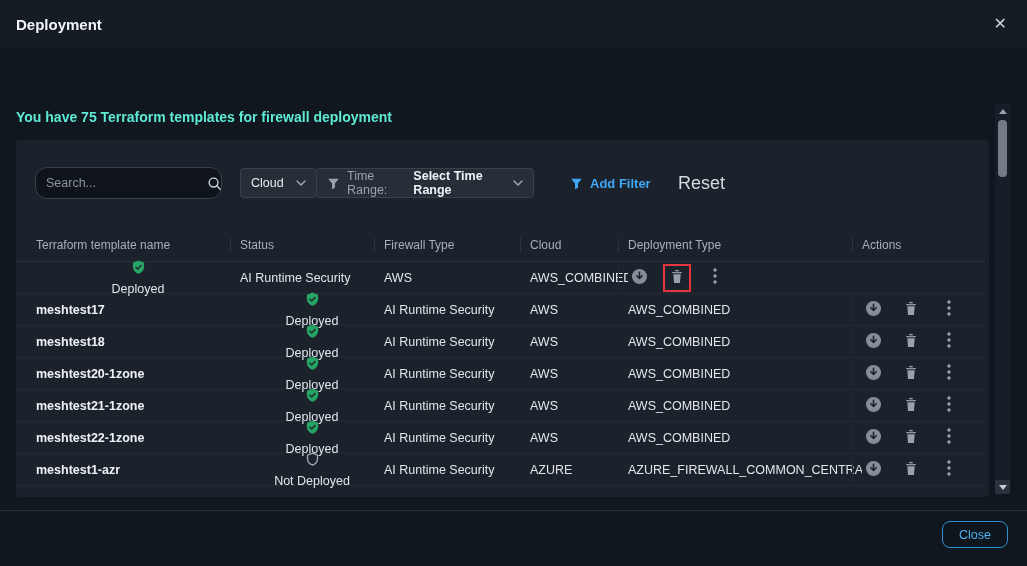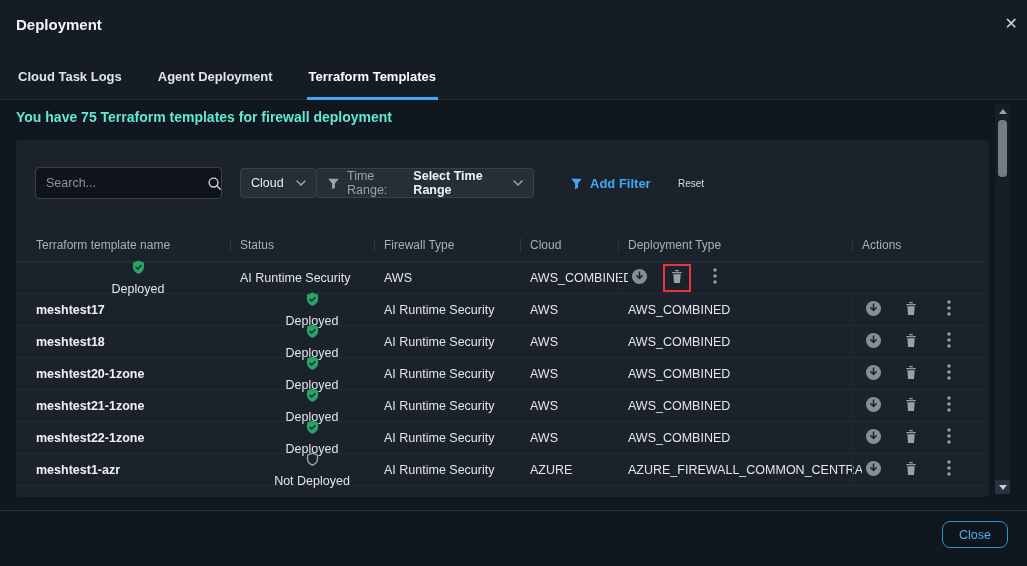--- a/index.html
+++ b/index.html
@@ -18,61 +18,61 @@
     --bg-body:#11171e;
     --panel:#1b222b;
     --line:#272f39;
     --row-line:#242b34;
     --muted:#9aa2ab;
   }
   .modal { position:relative; width:1027px; height:566px; background:var(--bg-body); overflow:hidden; }
 
   
   .modal-header{ position:absolute; top:0; left:0; right:0; height:48px; background:var(--bg-top);
-    display:flex; align-items:center; justify-content:space-between; padding:0 9px 0 16px; }
+    display:flex; align-items:center; justify-content:space-between; padding:0 20px 0 16px; }
   .modal-title{ font-size:15px; font-weight:bold; color:#f2f5f8; }
   .close-x{ background:none; border:none; color:#cfd6dc; font-size:16px; cursor:pointer; line-height:1; }
 
   
   .tabs{ position:absolute; top:48px; left:0; right:0; height:52px; background:var(--bg-top);
     display:flex; align-items:flex-end; gap:32px; padding:0 16px; border-bottom:1px solid var(--line); }
   .tab{ font-size:13px; font-weight:bold; color:#dfe4e9; padding:0 2px 13px 2px; border-bottom:3px solid transparent;
     position:relative; bottom:-1px; cursor:pointer; white-space:nowrap; }
   .tab.active{ color:#ffffff; border-bottom-color:var(--accent-blue); }
 
   
   .summary{ position:absolute; top:109px; left:16px; font-size:14px; font-weight:bold; color:#5eead4; }
 
   
   .panel{ position:absolute; top:140px; left:16px; width:973px; height:357px; background:var(--panel); border-radius:4px; }
 
   
   .search-box{ position:absolute; left:19px; top:27px; width:187px; height:32px; background:#0f141b;
-    border:1px solid #39424c; border-radius:4px; display:flex; align-items:center; padding:0 8px 0 10px; }
+    border:1px solid #39424c; border-radius:12px; display:flex; align-items:center; padding:0 8px 0 10px; }
   .search-box input{ flex:1; background:transparent; border:none; outline:none; color:#dfe4e9; font-size:12.5px;
     font-family:"Liberation Sans", sans-serif; }
   .search-box input::placeholder{ color:#8b939c; }
   .search-ic{ color:#c9d1d9; display:flex; }
 
   .dd{ position:absolute; top:28px; height:30px; background:#262e37; border:1px solid #39424c; border-radius:4px;
     display:flex; align-items:center; gap:7px; padding:0 10px; cursor:pointer; font-size:12.5px; color:#e8ecef; }
   .dd-cloud{ left:224px; width:77px; justify-content:space-between; }
   .dd-time{ left:300px; width:218px; }
   .dd .lbl-muted{ color:#99a1aa; }
   .dd .lbl-strong{ color:#f0f3f6; font-weight:bold; }
   .chev{ color:#9aa2ab; display:flex; margin-left:auto; }
   .funnel{ display:flex; }
   .funnel.gray{ color:#9aa2ab; }
   .funnel.blue{ color:var(--accent-blue); }
 
   .add-filter{ position:absolute; left:554px; top:28px; height:30px; display:flex; align-items:center; gap:7px;
     background:none; border:none; cursor:pointer; color:var(--accent-blue); font-size:13px; font-weight:bold;
     font-family:"Liberation Sans", sans-serif; }
   .reset-btn{ position:absolute; left:662px; top:28px; height:30px; display:flex; align-items:center;
-    background:none; border:none; cursor:pointer; color:#d4dae0; font-size:10px;
+    background:none; border:none; cursor:pointer; color:#d4dae0; font-size:18px;
     font-family:"Liberation Sans", sans-serif; }
 
   
   .table{ position:absolute; top:88px; left:0; right:4px; }
   .grid-row{ display:grid; grid-template-columns:204px 144px 146px 98px 234px 1fr; align-items:center; padding:0 20px; }
   .thead{ height:34px; border-bottom:1px solid #2a313b; }
   .thead .cell{ font-size:12px; color:#a7afb8; position:relative; white-space:nowrap; }
   .thead .cell:not(:first-child)::before{ content:""; position:absolute; left:-10px; top:50%; transform:translateY(-50%);
     width:1px; height:14px; background:#2c343e; }
   .trow{ height:32px; border-bottom:1px solid var(--row-line); }
@@ -109,25 +109,20 @@
 </head>
 <body>
 
 <div class="modal">
 
   <div class="modal-header">
     <div class="modal-title">Deployment</div>
     <button class="close-x">✕</button>
   </div>
 
-  <div class="tabs">
-    <div class="tab">Cloud Task Logs</div>
-    <div class="tab">Agent Deployment</div>
-    <div class="tab active">Terraform Templates</div>
-  </div>
 
   <div class="summary">You have 75 Terraform templates for firewall deployment</div>
 
   <div class="panel">
 
     <div class="search-box">
       <input type="text" placeholder="Search..." style="">
       <span class="search-ic">
         <svg width="15" height="15" viewBox="0 0 16 16">
             <circle cx="7" cy="7" r="4.7" fill="none" stroke="currentColor" stroke-width="1.5"></circle>

